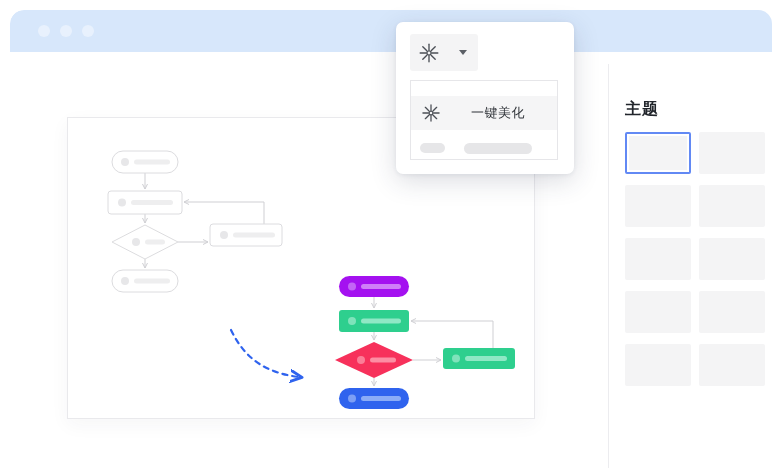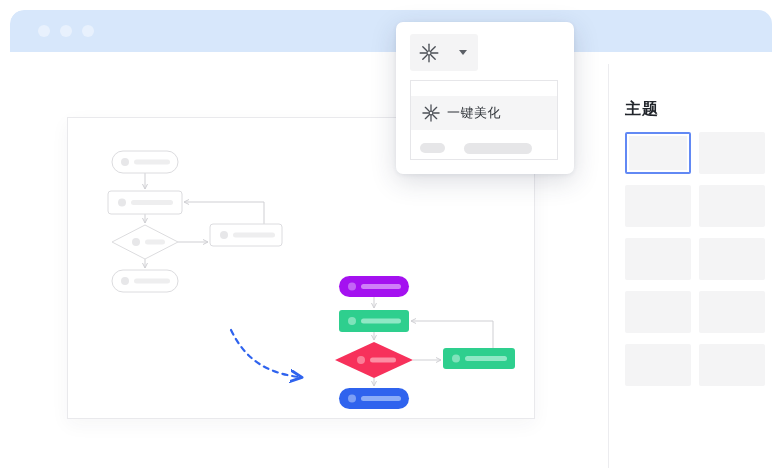--- a/index.html
+++ b/index.html
@@ -148,21 +148,21 @@
     position: absolute;
     left: 0; top: 15px;
     width: 146px; height: 34px;
     background: #f5f5f6;
     display: flex;
     align-items: center;
     cursor: pointer;
   }
   .menu-item .sparkle { margin-left: 9px; }
   .menu-item-label {
-    margin-left: 5px;
+    margin-left: 29px;
     font-size: 13px;
     color: #2f3338;
     letter-spacing: 0.5px;
   }
   .menu-ph-row {
     position: absolute;
     left: 0; top: 55px;
     width: 146px; height: 24px;
     display: flex;
     align-items: center;

